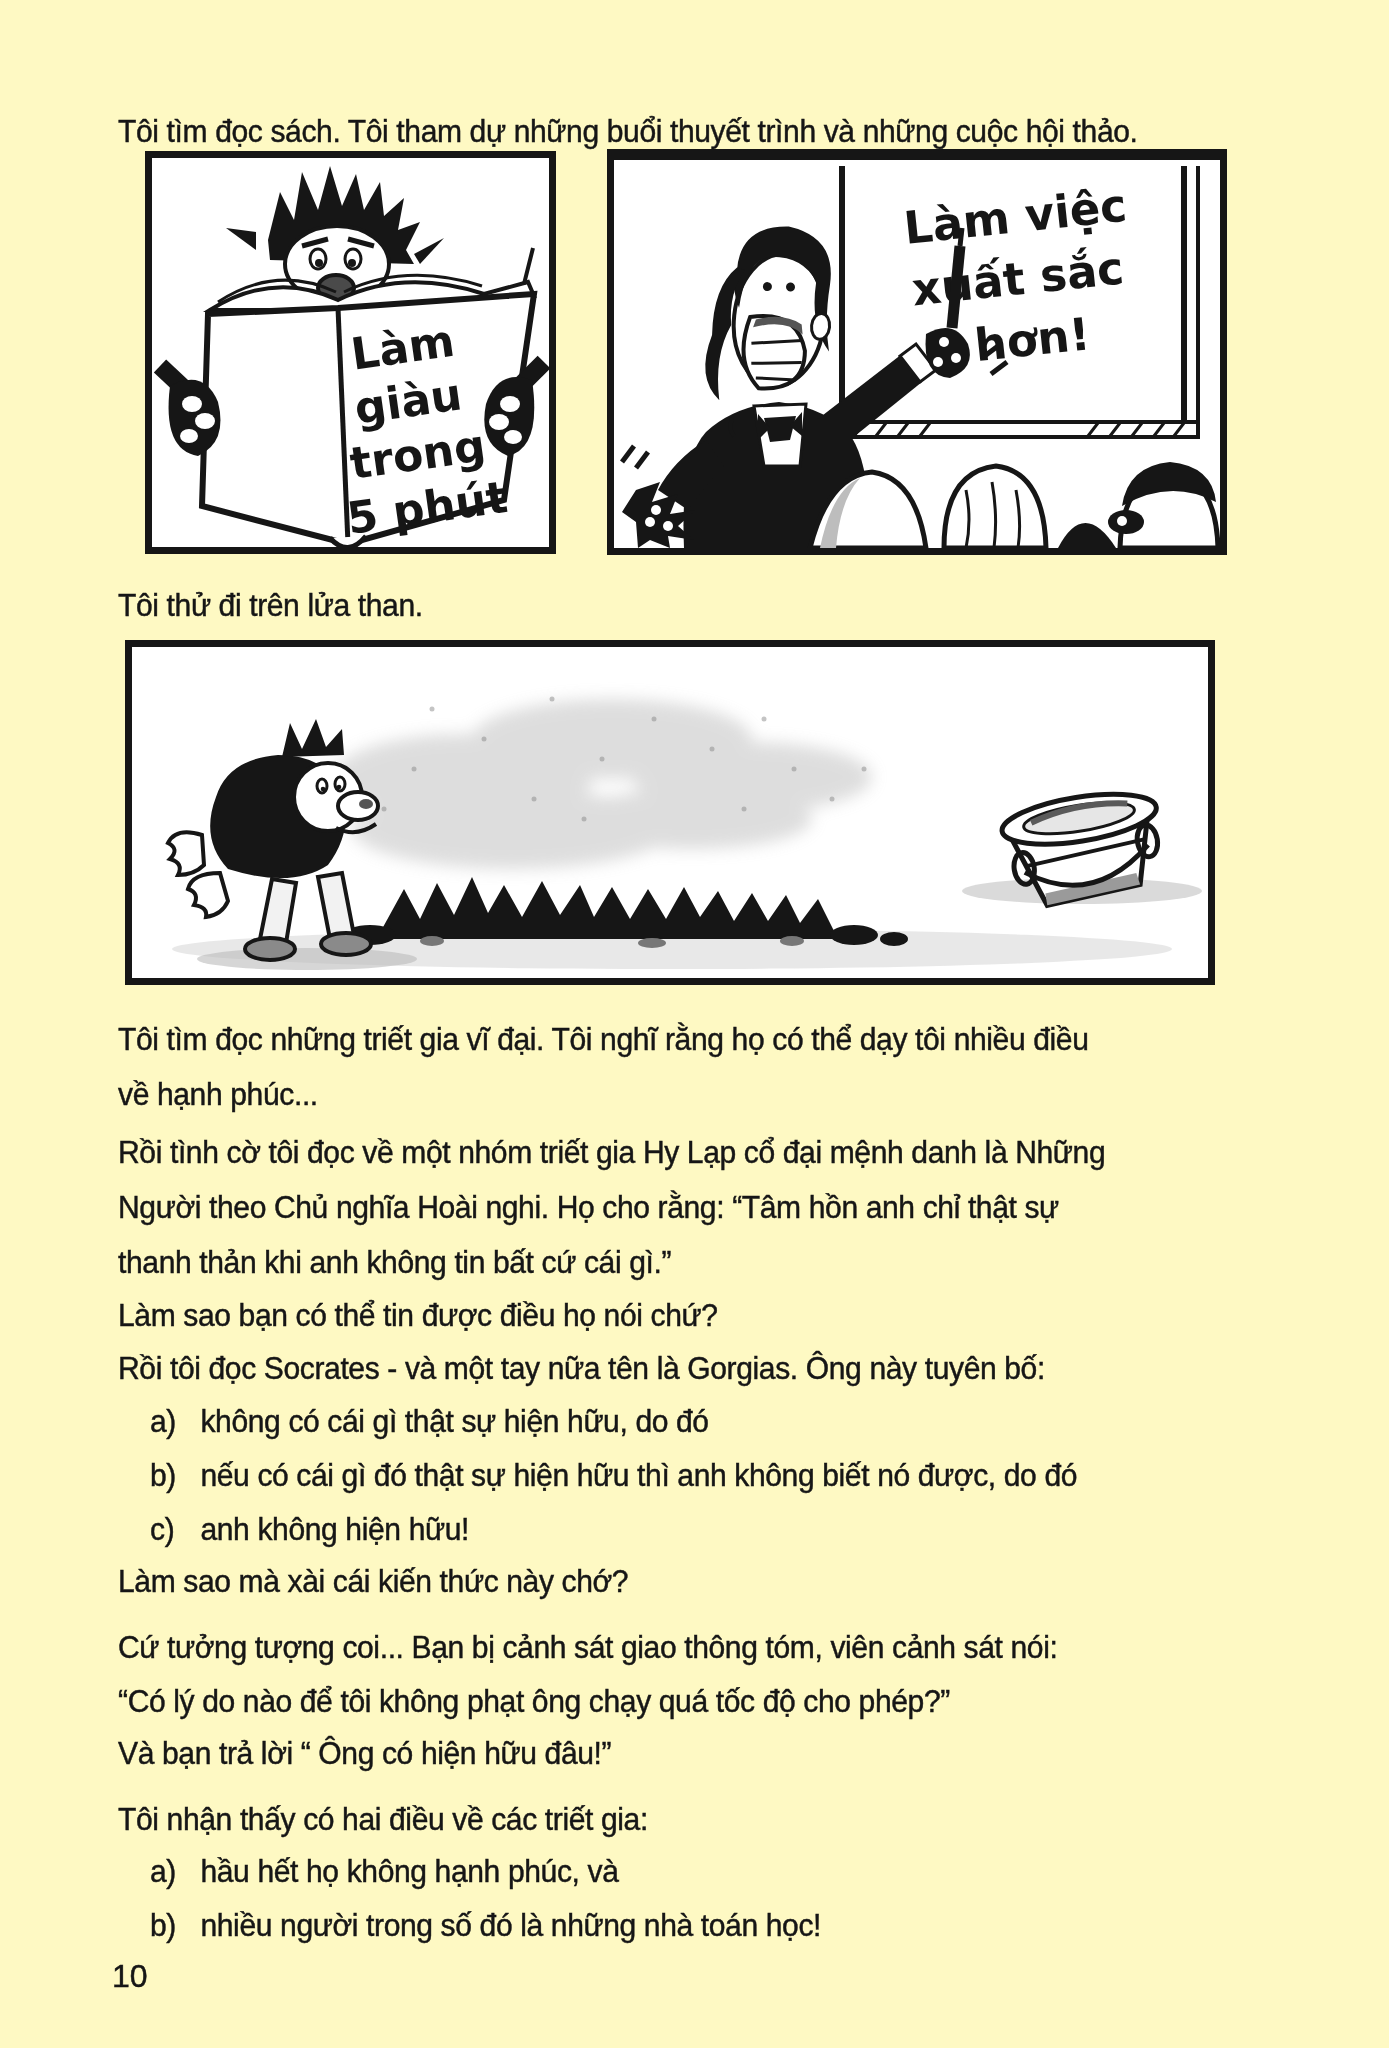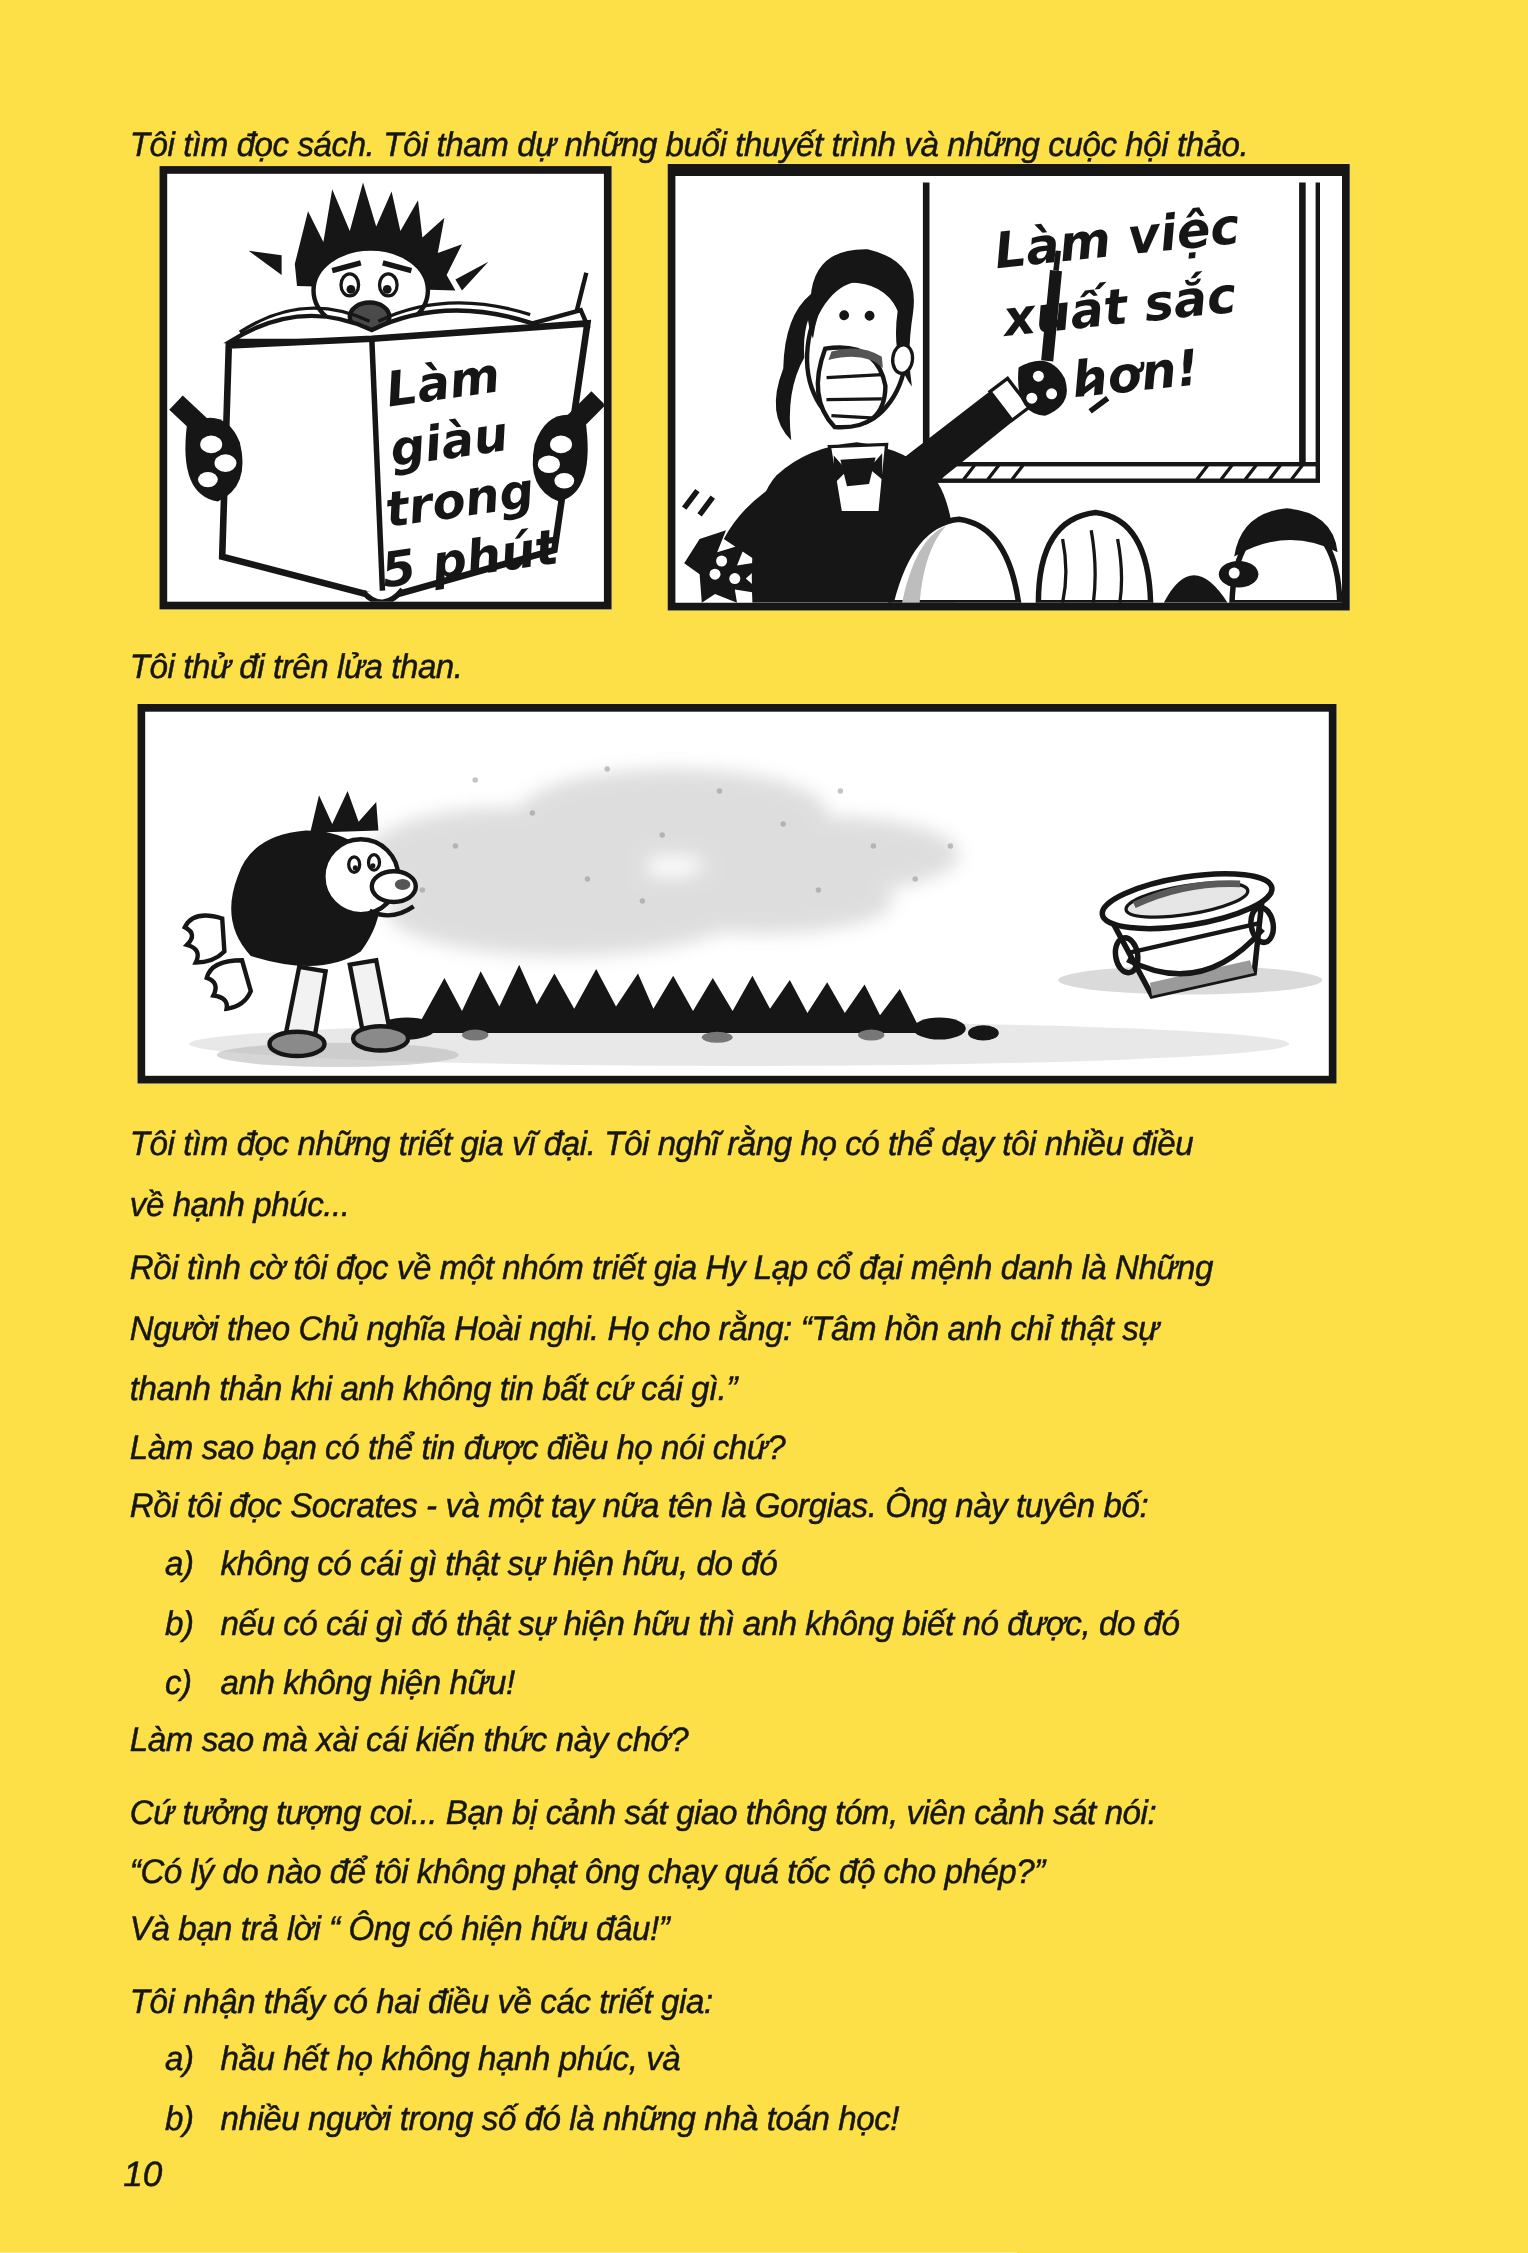--- a/index.html
+++ b/index.html
@@ -1,18 +1,18 @@
 <!DOCTYPE html>
 <html><head>
 <meta charset="utf-8">
 <style>
   html,body { margin:0; padding:0; background:#ffffff; }
   .page {
-    position:relative; width:1389px; height:2048px; background:#fde047;
-    font-family:"Liberation Sans", sans-serif; color:#161616; overflow:hidden;font-style:italic;
+    position:relative; width:1389px; height:2048px; background:#fef9c3;
+    font-family:"Liberation Sans", sans-serif; color:#161616; overflow:hidden;
   }
   .t {
     position:absolute; left:118px; font-size:31px; letter-spacing:-0.4px;
     white-space:nowrap; color:#161616; -webkit-text-stroke:0.45px #161616;
     transform:scaleX(0.97); transform-origin:left top; line-height:40px;
   }
   .li { position:absolute; left:150px; font-size:31px; letter-spacing:-0.4px;
     white-space:nowrap; -webkit-text-stroke:0.45px #161616;
     transform:scaleX(0.97); transform-origin:left top; line-height:40px; }
   .li .marker { display:inline-block; width:52px; }

